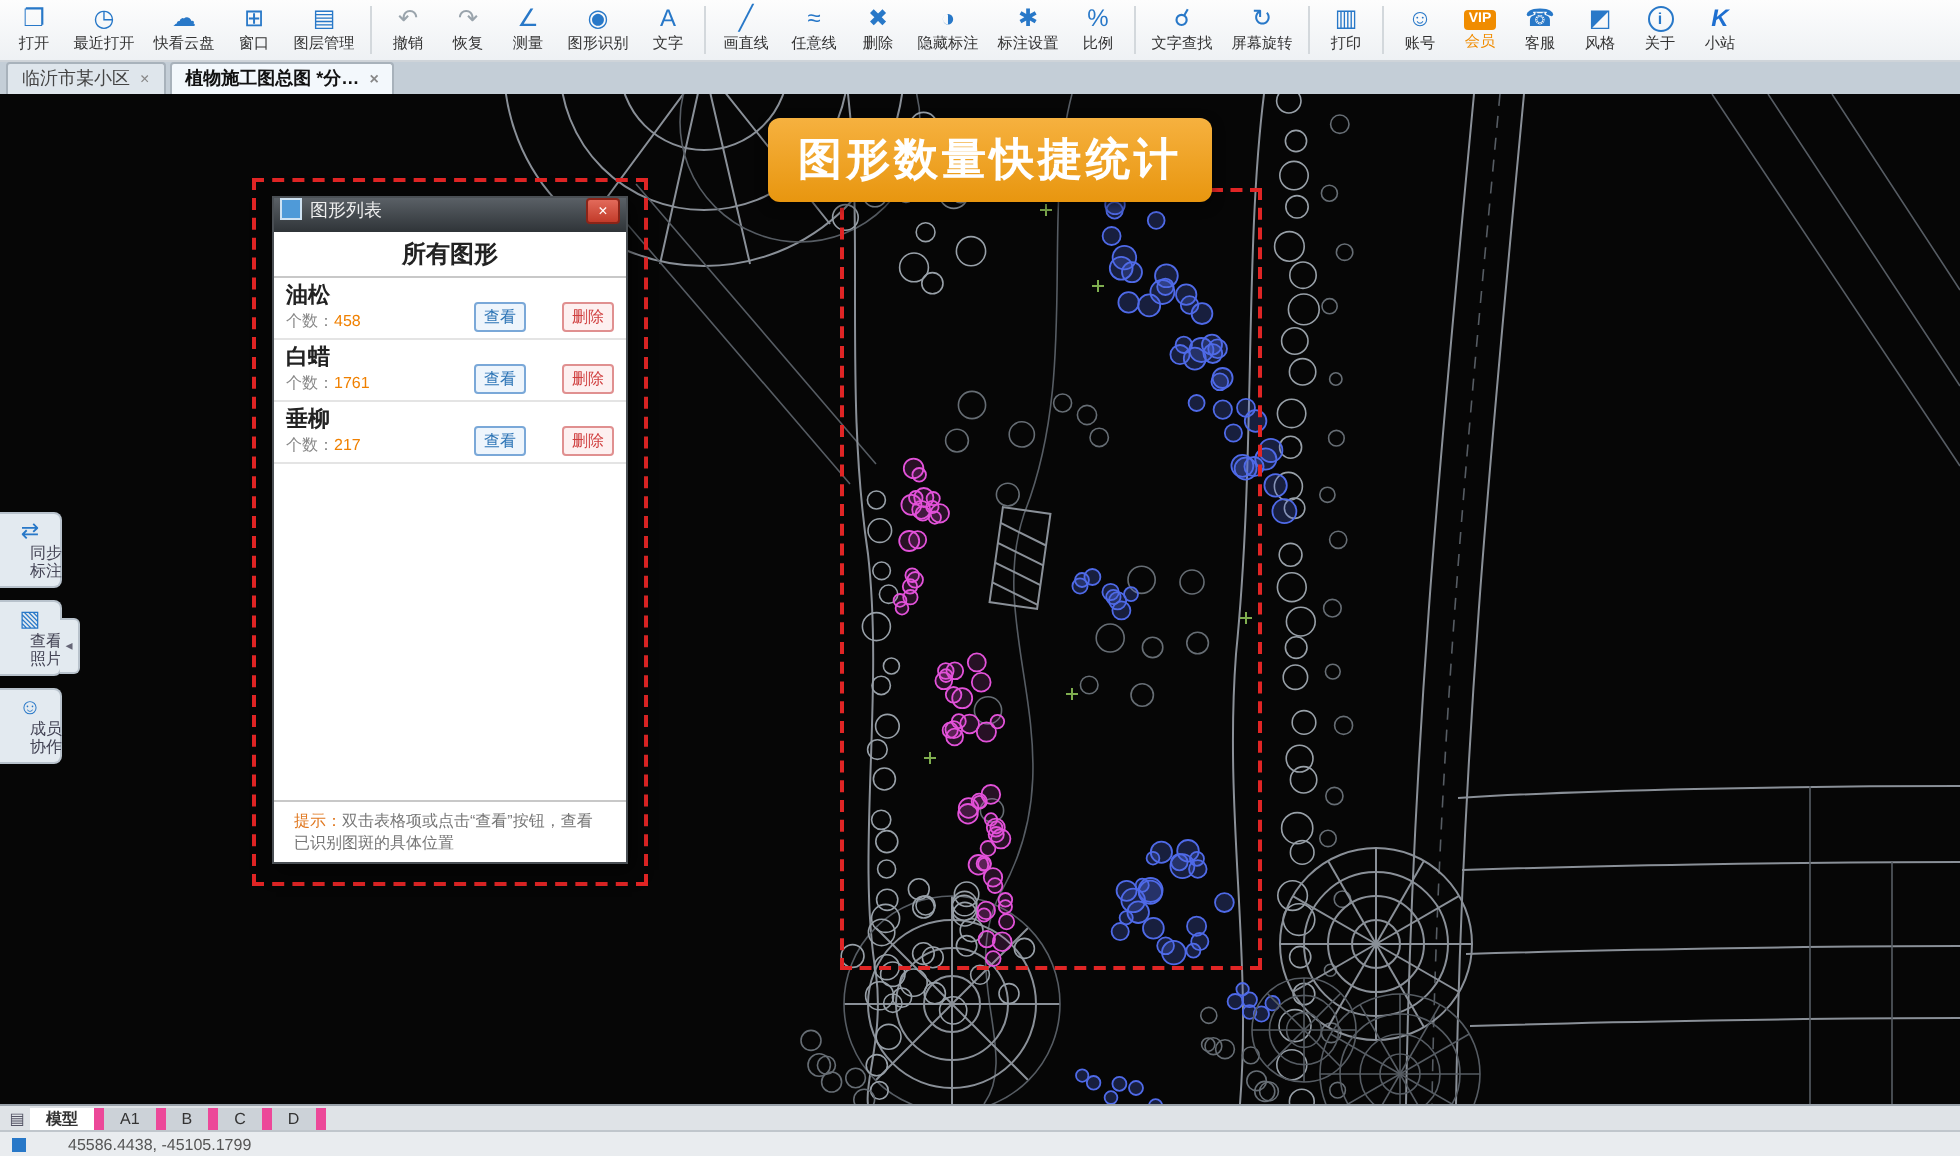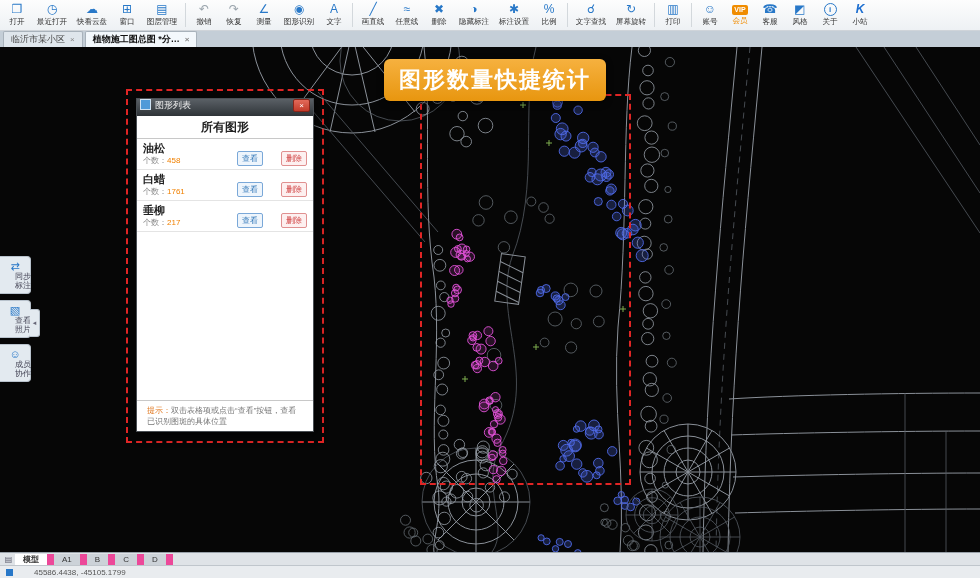--- a/index.html
+++ b/index.html
@@ -81,21 +81,21 @@
   .dicon{color:#2878c8;font-size:11px;line-height:12px;}
   .dlabel{font-size:8px;color:#445;text-align:left;width:18px;line-height:9px;margin-left:18px;}
   .dock-arrow{position:absolute;left:30px;top:262px;width:9px;height:26px;background:#e3eaf0;
               border:1px solid #b8c2cc;border-left:none;border-radius:0 3px 3px 0;color:#667;
               font-size:7px;display:flex;align-items:center;justify-content:center;z-index:4;cursor:pointer;}
 
   
   .sheetbar{height:12px;background:#dfe3e7;border-top:1px solid #99a1a9;display:flex;
             align-items:center;font-size:8px;padding-left:2px;}
   .sicon{width:13px;text-align:center;color:#556;}
-  .stab{padding:0 8px;height:11px;line-height:11px;background:#ccd2d8;border-right:7px solid #ec4899;
+  .stab{padding:0 8px;height:11px;line-height:11px;background:#ccd2d8;border-right:5px solid #ec4899;
         color:#333;cursor:pointer;}
   .stab.active{background:#fff;font-weight:bold;}
   .statusbar{height:12px;background:#e9ecef;border-top:1px solid #c0c6cc;display:flex;
              align-items:center;gap:21px;padding-left:6px;font-size:8px;color:#555;}
   .sqicon{width:7px;height:7px;background:#2878c8;flex:none;}
 </style>
 </head>
 <body>
 
 <div class="app">

